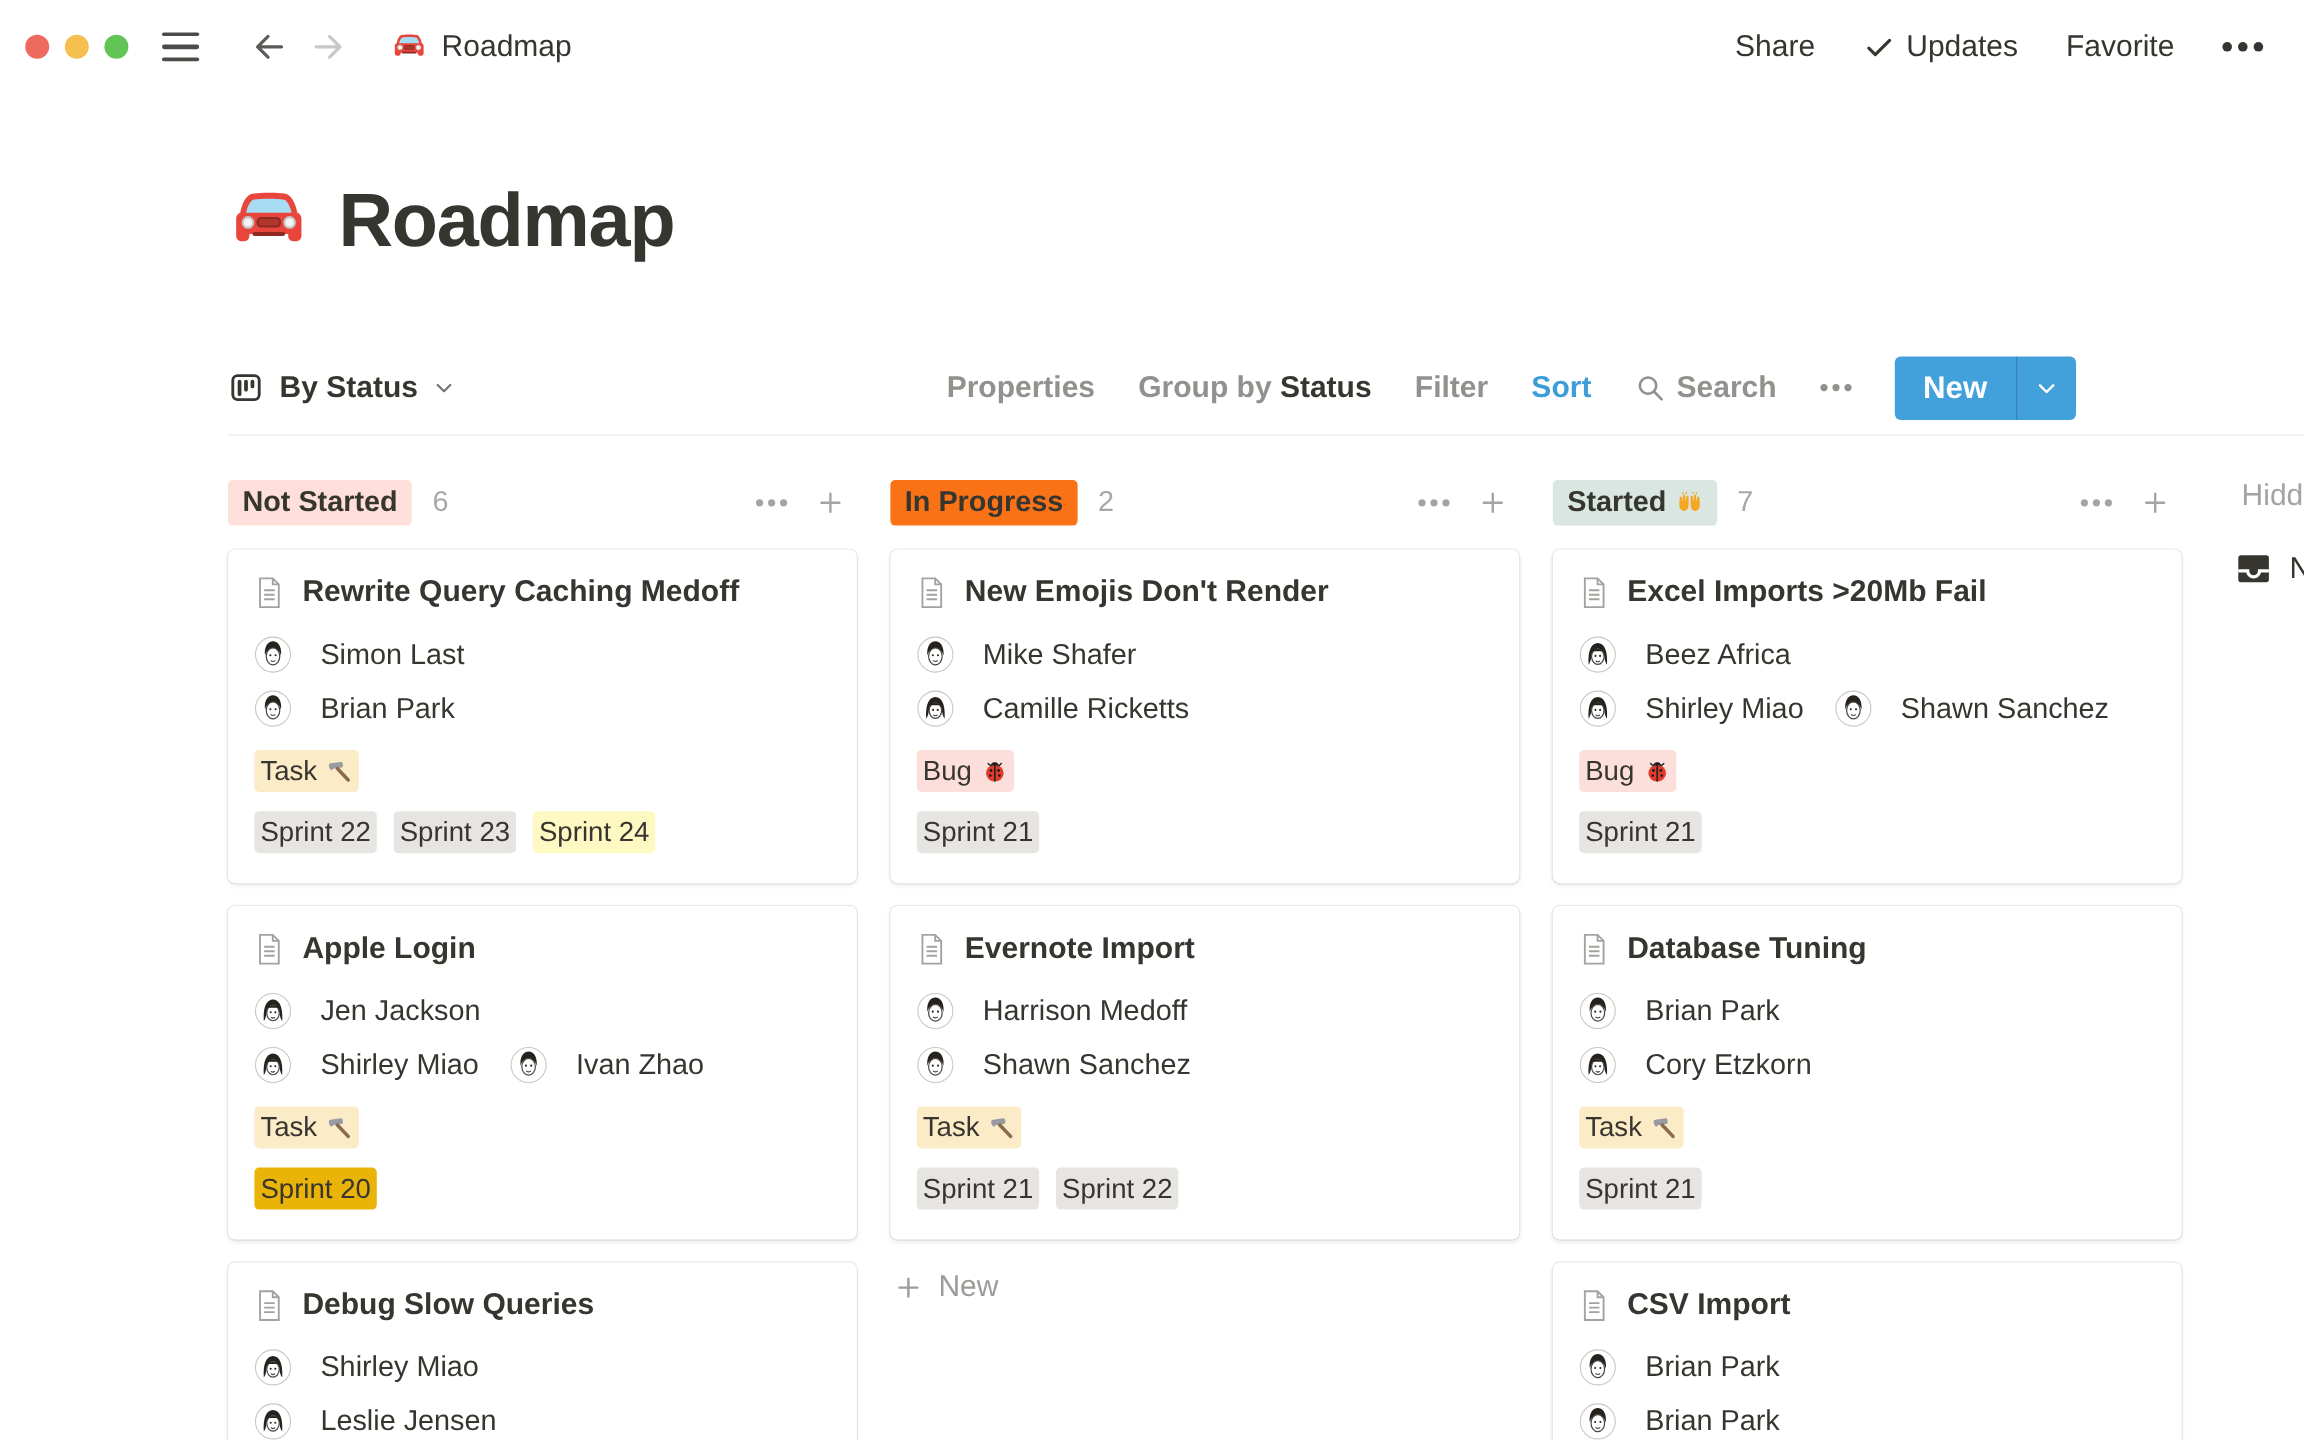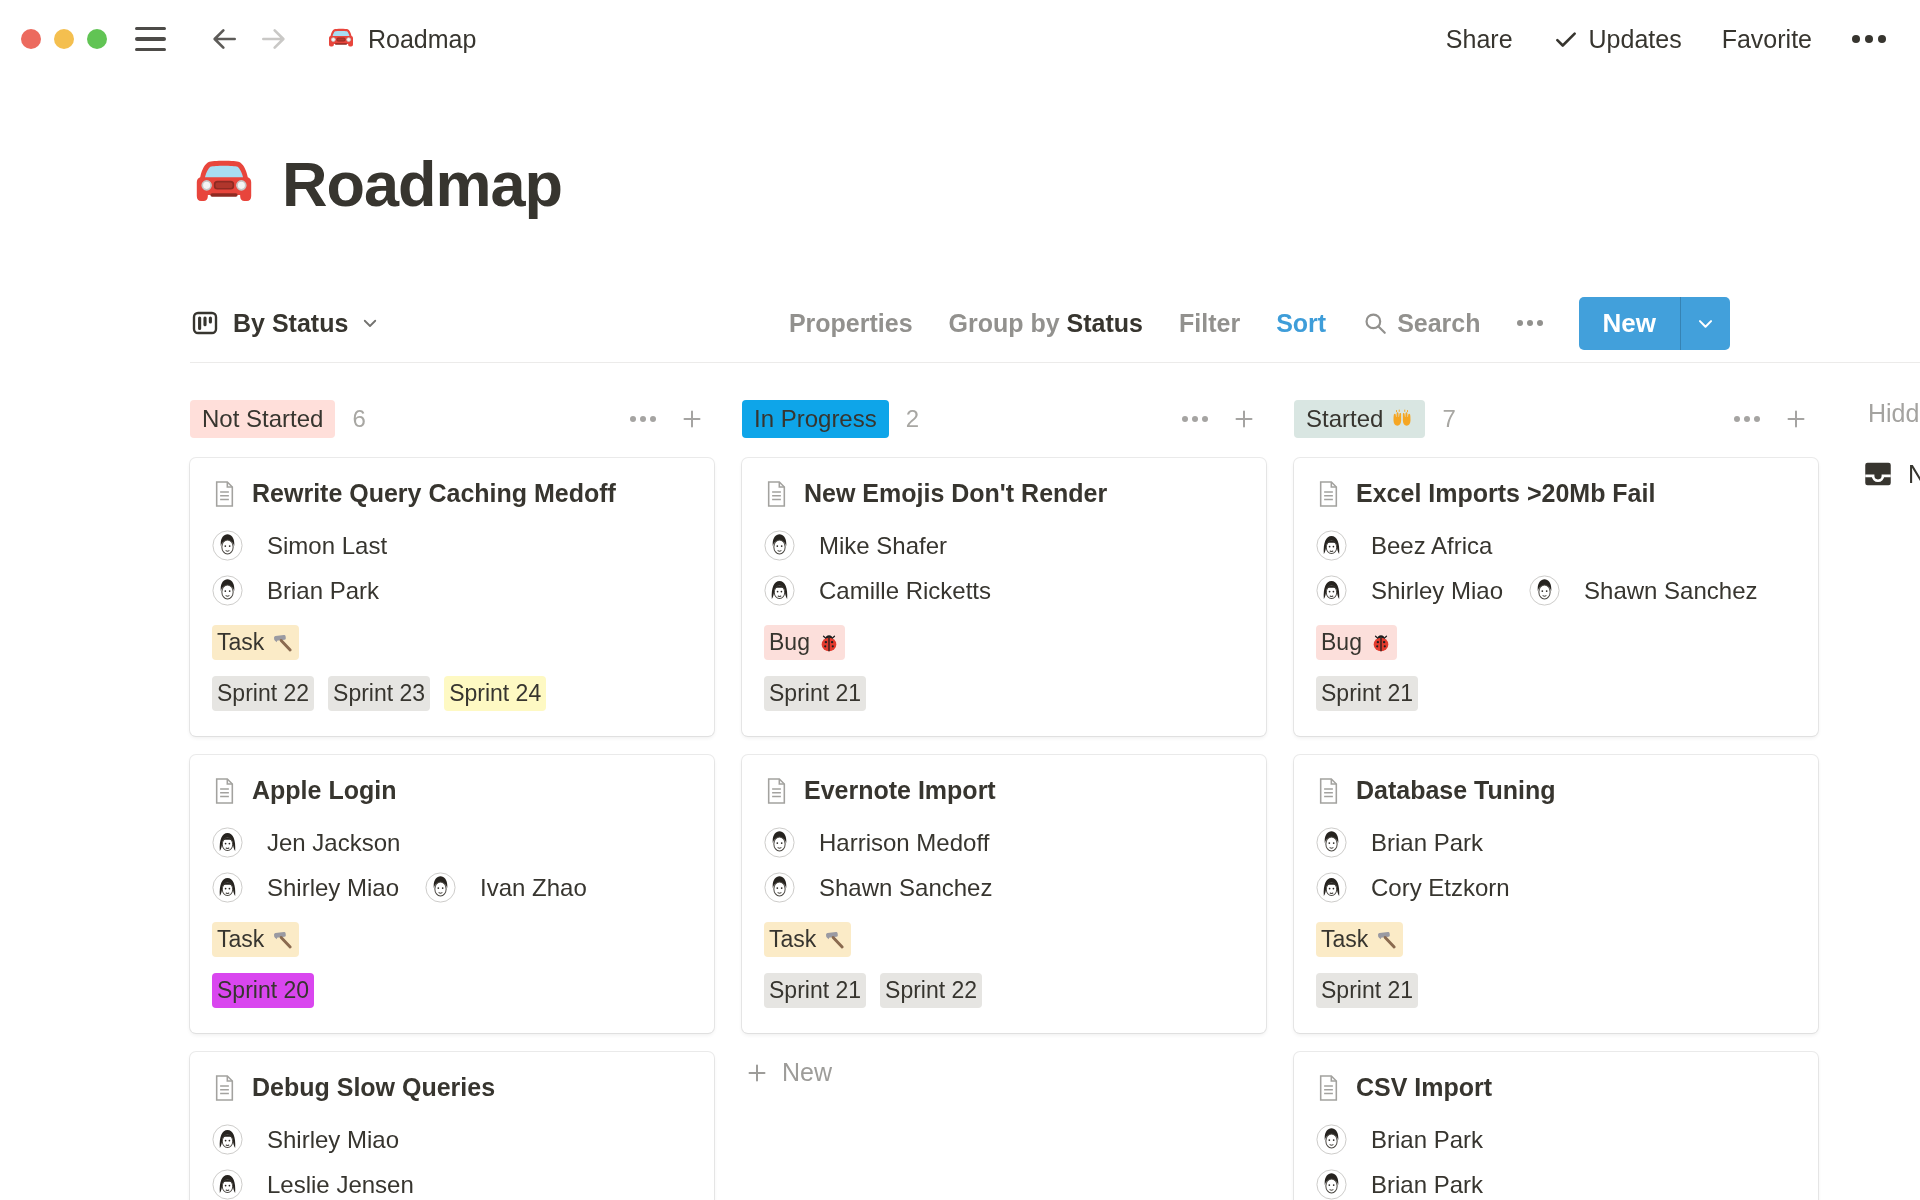--- a/index.html
+++ b/index.html
@@ -42,21 +42,21 @@
     overflow:hidden; height:53px; cursor:pointer; }
   .new-btn .nb-label { padding:0 24px; display:flex; align-items:center; font-size:26px; }
   .new-btn .nb-chev { display:flex; align-items:center; padding:0 15px; border-left:1px solid rgba(0,0,0,0.18); }
 
   .divider { height:1px; background:#ECEBEA; margin-top:12px; }
 
   
   .board { display:flex; flex-wrap:nowrap; gap:28px; align-items:flex-start; }
   .column { width:524px; flex:0 0 524px; }
   .col-header { display:flex; align-items:center; padding-top:36px; height:76px; }
-  .col-pill { font-size:24px; padding:5px 12px; border-radius:4px; white-space:nowrap; display:inline-flex; align-items:center; gap:8px; }
+  .col-pill { font-size:24px; padding:5px 12px; border-radius:4px; white-space:nowrap; display:inline-flex; align-items:center; gap:8px;font-weight:bold; }
   .col-count { color:#A8A7A3; font-size:24px; margin-left:17px; }
   .col-controls { margin-left:auto; display:flex; align-items:center; gap:24px; color:#A5A4A2; padding-right:10px; }
   .plus svg { width:24px; height:24px; }
   .cards { margin-top:19px; display:flex; flex-direction:column; gap:19px; }
 
   .card { background:#fff; border-radius:6px; padding:21px 22px 25px;
     box-shadow:0 0 0 1px rgba(15,15,15,0.08), 0 2px 4px rgba(15,15,15,0.07); cursor:pointer; }
   .card-title { display:flex; align-items:flex-start; gap:15px; font-size:25px; font-weight:600; margin-bottom:22px; }
   .doc-icon svg { width:25px; height:28px; margin-top:1px; }
   .person-row { display:flex; align-items:center; margin-bottom:14px; font-size:24px; }
@@ -341,21 +341,21 @@
                 <span class="emoji-svg">
                   <svg viewBox="0 0 24 24">
                     <rect x="2.5" y="3.8" width="12.5" height="5.2" rx="1.6" fill="#9A9AA2" transform="rotate(-8 8.7 6.4)"></rect>
                     <path d="M10 9.2L19.8 19.6" stroke="#8A6A4F" stroke-width="3.2" stroke-linecap="round"></path>
                     <path d="M3.2 5.6c0 2 .6 3.6 2.2 4.6" fill="none" stroke="#9A9AA2" stroke-width="2"></path>
                   </svg>
                 </span>
               </span>
             </div>
             <div class="sprint-row">
-              <span class="pill sprint" style="background: #d946ef;">Sprint 20</span>
+              <span class="pill sprint" style="background: #eab308;">Sprint 20</span>
             </div>
           </div>
           <div class="card">
             <div class="card-title">
               <span class="doc-icon">
                 <svg viewBox="0 0 24 26">
                   <path d="M4.5 1.5h10.2l4.8 4.8v18.2H4.5z" fill="#fff" stroke="#A3A29F" stroke-width="1.5"></path>
                   <path d="M14.7 1.5v4.8h4.8" fill="none" stroke="#A3A29F" stroke-width="1.5"></path>
                   <path d="M7.8 11h8.4M7.8 14.6h8.4M7.8 18.2h8.4" stroke="#A3A29F" stroke-width="1.5"></path>
                 </svg>
@@ -392,21 +392,21 @@
                   </svg>
                 </span>
                 <span>Leslie Jensen</span>
               </span>
             </div>
           </div>
         </div>
       </div>
       <div class="column">
         <div class="col-header">
-          <span class="col-pill" style="background: #0ea5e9;">
+          <span class="col-pill" style="background: #f97316;">
             <span>In Progress</span>
           </span>
           <span class="col-count">2</span>
           <span class="col-controls">
             <span class="dots sm">
               <i></i>
               <i></i>
               <i></i>
             </span>
             <span class="plus">

